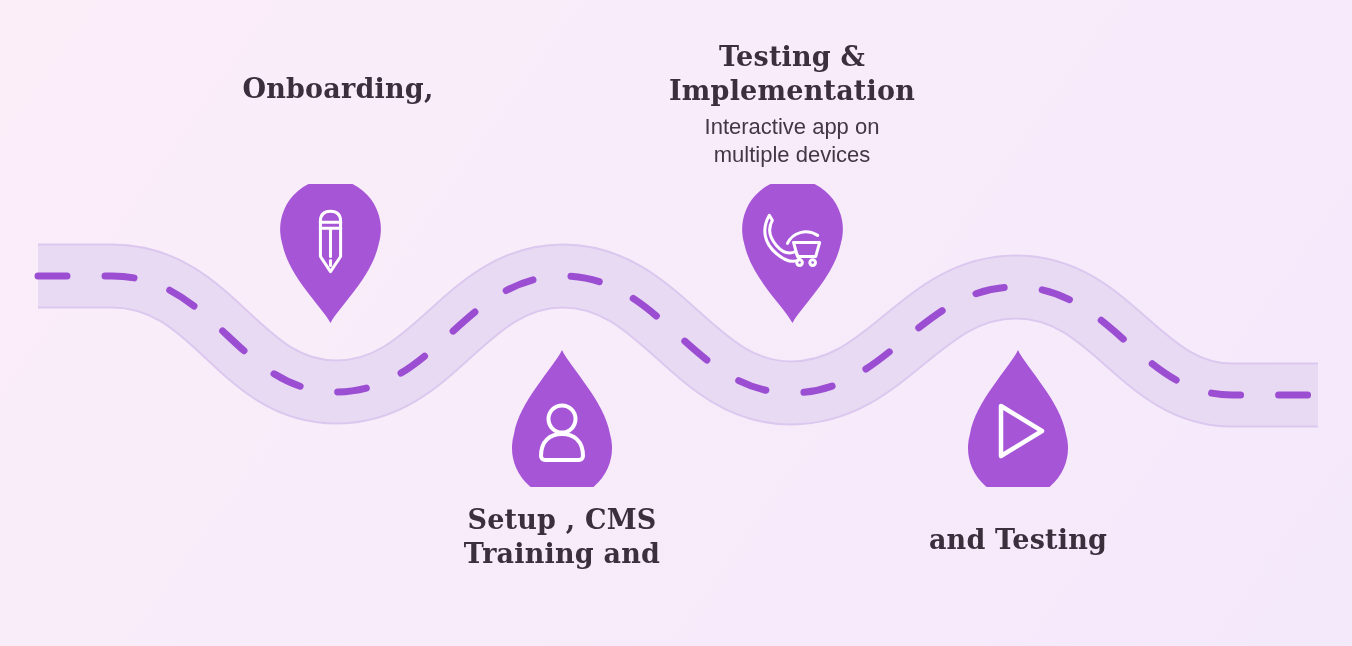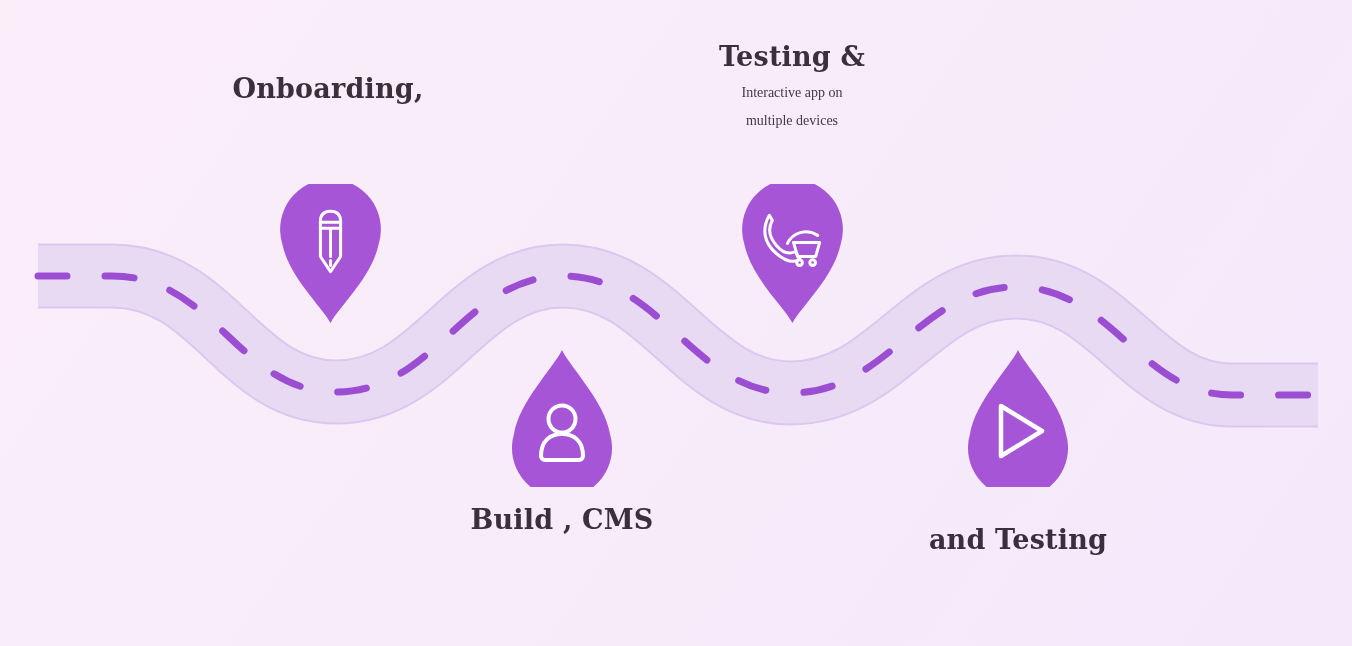--- a/index.html
+++ b/index.html
@@ -22,23 +22,23 @@
   .label .title-line {
     display: block;
     font-family: "DejaVu Serif", "Liberation Serif", serif;
     font-weight: bold;
     font-size: 27px;
     line-height: 34px;
     letter-spacing: 0.2px;
   }
   .label .subtitle-line {
     display: block;
-    font-family: Liberation Serif, serif;
+    font-family: Liberation Sans, sans-serif;
     font-weight: 400;
-    font-size: 14px;
+    font-size: 22px;
     line-height: 28px;
     color: #443645;
   }
   .label .subtitle-block { margin-top: 5px; }
 </style>
 </head>
 <body>
 
 <div class="stage">
 
@@ -78,33 +78,35 @@
     </g>
   </svg>
 
   <svg class="pin-svg" style="left:968px; top:348px;" width="100" height="139" viewBox="0 0 100 139">
     <path d="M50 2 C58 19 93 54 98 86 A50 50 0 1 1 2 86 C7 54 42 19 50 2 Z" stroke-width="3" stroke-linejoin="round" fill="#a655d7"></path>
     <g fill="none" stroke-width="4.5" stroke-linecap="round" stroke-linejoin="round" stroke="#ffffff">
       <path d="M33 58 L74 83 L33 108 Z"></path>
     </g>
   </svg>
 
-  <div class="label" style="left:158px; top:72px;">
+  <div class="label" style="left:168px; top:72px;">
     <span class="title-line">Onboarding,</span>
   </div>
 
   <div class="label" style="left:622px; top:40px;">
     <span class="title-line">Testing &amp;</span>
+    <span class="title-line">Implementation</span>
     <div class="subtitle-block">
       <span class="subtitle-line">Interactive app on</span>
       <span class="subtitle-line">multiple devices</span>
     </div>
   </div>
 
   <div class="label" style="left:392px; top:503px;">
-    <span class="title-line">Build , CMS</span>
+    <span class="title-line">Setup , CMS</span>
+    <span class="title-line">Training and</span>
   </div>
 
   <div class="label" style="left:848px; top:523px;">
     <span class="title-line">and Testing</span>
   </div>
 
 </div>
 
 </body></html>

